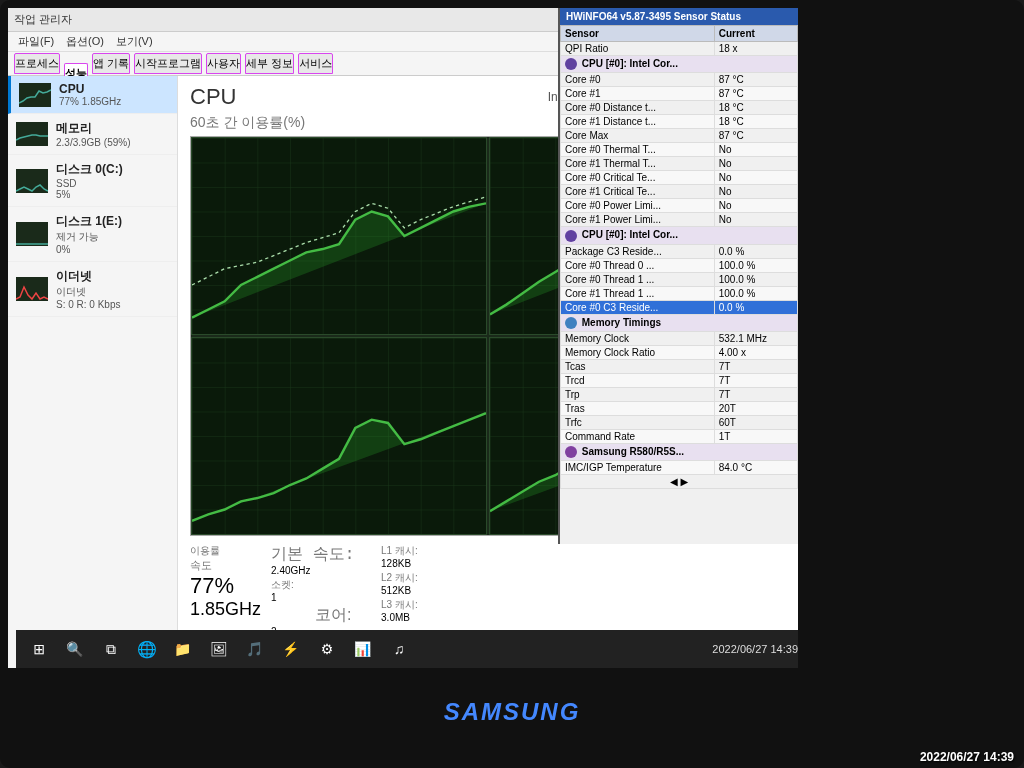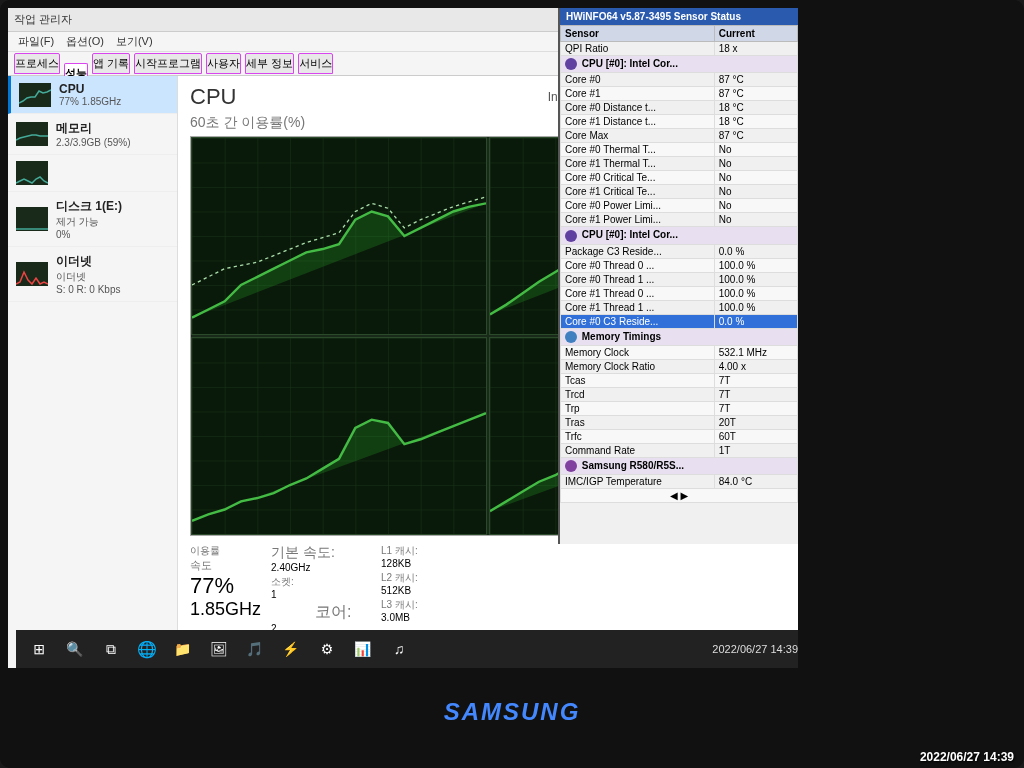--- a/index.html
+++ b/index.html
@@ -409,20 +409,25 @@
             <div class="sidebar-text">
               <div class="name">메모리</div>
               <div class="sub">2.3/3.9GB (59%)</div>
             </div>
           </div>
 
           <div class="sidebar-item">
             <svg class="sidebar-sparkline" viewBox="0 0 32 24" style="background:#1a2a1a;">
               <polyline points="0,22 4,20 8,18 12,20 16,22 20,18 24,16 28,20 32,22" fill="none" stroke="#4a9" stroke-width="1.5"></polyline>
             </svg>
+            <div class="sidebar-text">
+              <div class="name">디스크 0(C:)</div>
+              <div class="sub">SSD</div>
+              <div class="sub">5%</div>
+            </div>
           </div>
 
           <div class="sidebar-item">
             <svg class="sidebar-sparkline" viewBox="0 0 32 24" style="background:#1a2a1a;">
               <polyline points="0,22 32,22" fill="none" stroke="#4a9" stroke-width="1.5"></polyline>
             </svg>
             <div class="sidebar-text">
               <div class="name">디스크 1(E:)</div>
               <div class="sub">제거 가능</div>
               <div class="sub">0%</div>
@@ -490,21 +495,21 @@
           </div>
 
           <div style="display:grid; grid-template-columns: auto auto 1fr; gap: 10px; font-size:11px; margin-bottom:6px;">
             <div>
               <div style="color:#777;font-size:10px;">이용률</div>
               <div style="font-size:11px;color:#777;">속도</div>
               <div style="font-size:22px;font-weight:300;">77%</div>
               <div style="font-size:18px;font-weight:300;">1.85GHz</div>
             </div>
             <div style="min-width:100px;">
-              <div style="color:#777;font-size:14px;">기본 속도:</div>
+              <div style="color:#777;font-size:16px;font-family:Liberation Mono, monospace;">기본 속도:</div>
               <div style="font-size:10px;">2.40GHz</div>
               <div style="color:#777;font-size:10px;margin-top:2px;">소켓:</div>
               <div style="font-size:10px;">1</div>
               <div style="color:#777;font-size:16px;margin-top:2px;margin-left:44px;">코어:</div>
               <div style="font-size:10px;">2</div>
               <div style="color:#777;font-size:12px;margin-top:20px;">논리 프로세서:</div>
               <div style="font-size:10px;">4</div>
               <div style="color:#777;font-size:10px;margin-top:2px;">가상화:</div>
               <div style="font-size:10px;">사용</div>
             </div>
@@ -601,24 +606,20 @@
           <tr>
               <td>Package C3 Reside...</td>
               <td>0.0 %</td>
             </tr>
           <tr>
               <td>Core #0 Thread 0 ...</td>
               <td>100.0 %</td>
             </tr>
           <tr>
               <td>Core #0 Thread 1 ...</td>
-              <td>100.0 %</td>
-            </tr>
-          <tr>
-              <td>Core #1 Thread 0 ...</td>
               <td>100.0 %</td>
             </tr>
           <tr>
               <td>Core #1 Thread 1 ...</td>
               <td>100.0 %</td>
             </tr>
           <tr class="highlighted">
               <td>Core #0 C3 Reside...</td>
               <td>0.0 %</td>
             </tr>

